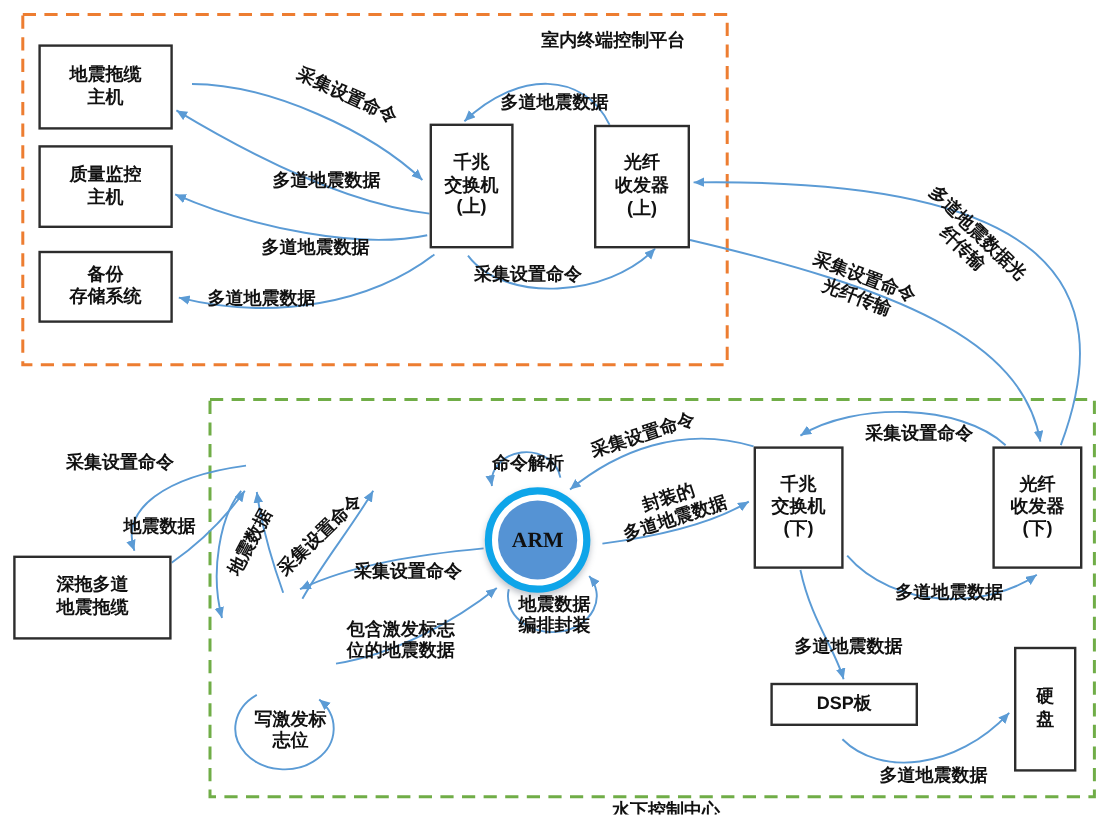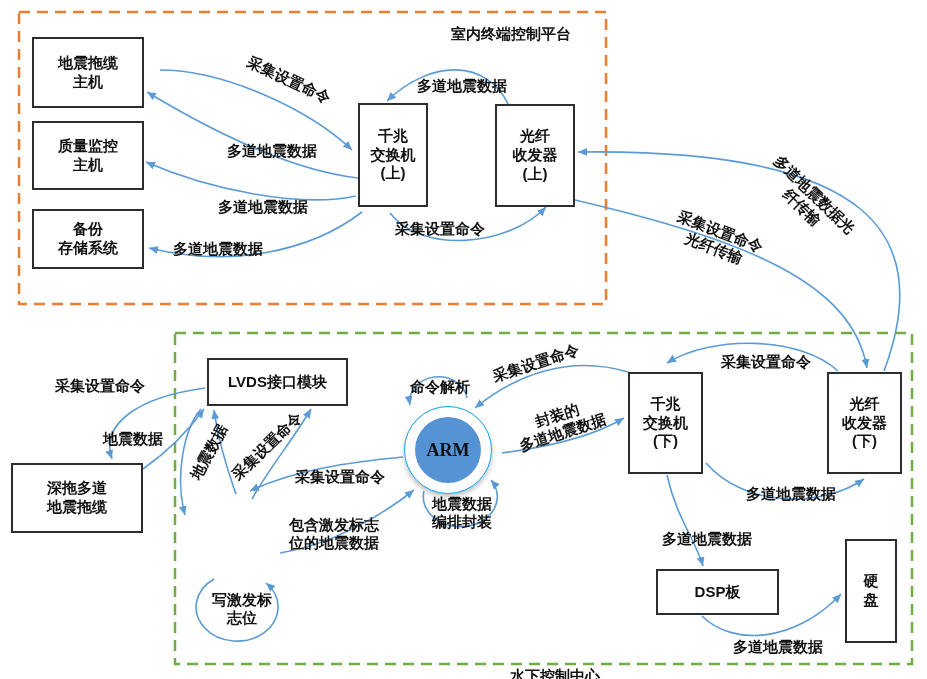--- a/index.html
+++ b/index.html
@@ -2,21 +2,21 @@
 <html><head>
 <meta charset="utf-8">
 <style>
   html,body{margin:0;padding:0;background:#fff;}
   .stage{position:relative;width:927px;height:679px;background:#fff;overflow:hidden;
          font-family:"Liberation Sans",sans-serif;color:#111;}
   svg.layer{position:absolute;left:0;top:0;z-index:1;}
   .box{position:absolute;z-index:2;box-sizing:border-box;background:#fff;border:2px solid #2d2d2d;
        display:flex;align-items:center;justify-content:center;text-align:center;
        font-size:15px;font-weight:bold;line-height:1.25;white-space:pre-line;}
-  .node{position:absolute;z-index:2;box-sizing:border-box;background:#fff;border:1px solid #0ea5e9;
+  .node{position:absolute;z-index:2;box-sizing:border-box;background:#fff;border:6px solid #0ea5e9;
         border-radius:50%;box-shadow:0 3px 5px rgba(110,120,135,.45);
         display:flex;align-items:center;justify-content:center;}
   .node-inner{background:#5593d4;border-radius:50%;display:flex;align-items:center;justify-content:center;
         font-family:"Liberation Serif",serif;font-size:18px;font-weight:bold;color:#101010;}
   .lbl{position:absolute;z-index:3;font-size:15px;font-weight:bold;line-height:1.2;color:#111;
        white-space:pre-line;text-align:center;transform:translate(-50%,-50%);pointer-events:none;}
   .r25{transform:translate(-50%,-50%) rotate(25deg);}
   .r44{transform:translate(-50%,-50%) rotate(44deg);}
   .r21{transform:translate(-50%,-50%) rotate(21deg);}
   .rm18{transform:translate(-50%,-50%) rotate(-18deg);}
@@ -77,28 +77,27 @@
   <div class="box" style="left:32px;top:209px;width:112px;height:60px;">备份
 存储系统</div>
   <div class="box" style="left:358px;top:103px;width:70px;height:104px;">千兆
 交换机
 (上)</div>
   <div class="box" style="left:495px;top:104px;width:80px;height:103px;">光纤
 收发器
 (上)</div>
   <div class="box" style="left:11px;top:463px;width:132px;height:70px;">深拖多道
 地震拖缆</div>
-  <div class="box" style="left:207px;top:358px;width:141px;height:48px;">LVDS接口模块</div>
   <div class="box" style="left:628px;top:372px;width:75px;height:102px;">千兆
 交换机
 (下)</div>
   <div class="box" style="left:827px;top:372px;width:75px;height:102px;">光纤
 收发器
 (下)</div>
-  <div class="box" style="left:642px;top:569px;width:123px;height:46px;margin-left:14px;">DSP板</div>
+  <div class="box" style="left:642px;top:569px;width:123px;height:36px;">DSP板</div>
   <div class="box" style="left:845px;top:539px;width:52px;height:104px;">硬
 盘</div>
 
   <div class="node" style="left:404px;top:406px;width:88px;height:88px;">
     <div class="node-inner" style="width:66px;height:66px;">ARM</div>
   </div>
 
   <div class="lbl" style="left:511px;top:34px;">室内终端控制平台</div>
   <div class="lbl" style="left:555px;top:637px;margin-top:48px;">水下控制中心
 (OOC)</div>

